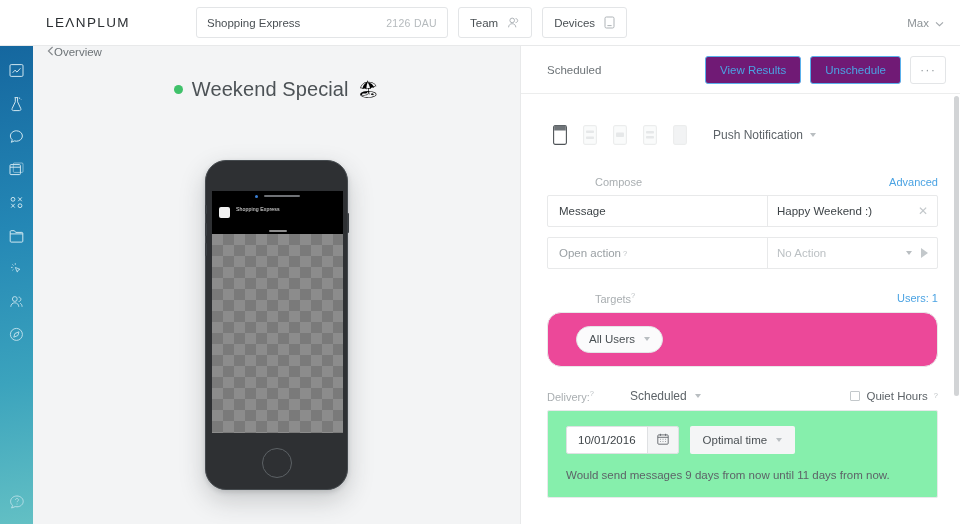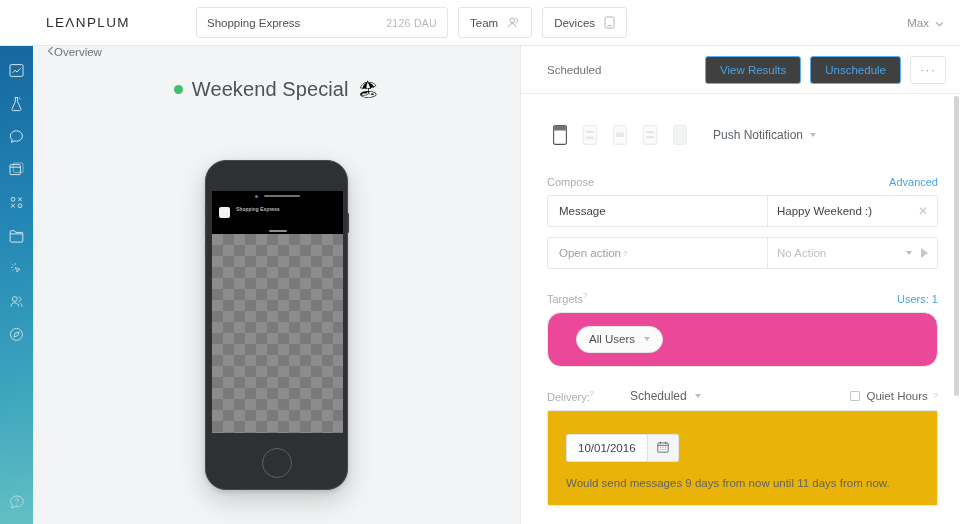--- a/index.html
+++ b/index.html
@@ -129,39 +129,39 @@
     background: #ffffff; border-left: 1px solid #e8e9ea;
   }
   .rp-header {
     height: 48px; border-bottom: 1px solid #eceded;
     display: flex; align-items: center; padding: 0 14px 0 26px;
   }
   .rp-status { font-size: 11.5px; color: #6d7377; }
   .rp-actions { margin-left: auto; display: flex; align-items: center; gap: 9px; }
   .btn-outline {
     height: 28px; padding: 0 14px; border: 1px solid #59b0ec; border-radius: 3px;
-    background: #404040; color: #4ba3e3; font-size: 11.5px; cursor: pointer;
+    background: #701a75; color: #4ba3e3; font-size: 11.5px; cursor: pointer;
     display: flex; align-items: center;
   }
   .btn-dots {
     width: 36px; height: 28px; border: 1px solid #e3e5e7; border-radius: 3px;
     background: #fff; color: #9aa0a4; font-size: 13px; cursor: pointer;
     display: flex; align-items: center; justify-content: center; letter-spacing: 1px;
   }
   .rp-body { position: relative; height: 430px; padding: 26px 22px 0 26px; overflow: hidden; }
 
   .type-row { display: flex; align-items: center; gap: 0; margin-bottom: 26px; }
   .tmpl { width: 30px; height: 30px; display:flex; align-items:center; justify-content:center; cursor:pointer; }
   .tmpl:first-child { margin-left: -2px; }
   .type-label {
     margin-left: 18px; display: flex; align-items: center; gap: 7px;
     font-size: 12px; color: #5d6368; cursor: pointer;
   }
 
-  .sec-label-row { display: flex; align-items: flex-end; justify-content: space-between; margin-bottom: 7px; }
+  .sec-label-row { display: flex; align-items: center; justify-content: space-between; margin-bottom: 7px; margin-left: 48px; }
   .sec-label { font-size: 11px; color: #a9aeb1; }
   .sec-label sup { font-size: 7.5px; color: #bcc1c4; }
   .sec-link { font-size: 11px; color: #4ba3e3; cursor: pointer; }
 
   .field-row {
     height: 32px; border: 1px solid #e8e9ea; border-radius: 2px; background: #fff;
     display: flex; align-items: stretch; margin-bottom: 10px;
   }
   .field-row .lbl {
     flex: none; width: 220px; display: flex; align-items: center; padding-left: 11px;
@@ -189,21 +189,21 @@
   }
 
   .delivery-row { display: flex; align-items: center; margin-bottom: 7px; gap: 28px; }
   .delivery-label { font-size: 11px; color: #a9aeb1; }
   .delivery-label sup { font-size: 7.5px; color: #bcc1c4; }
   .delivery-value { margin-left: 8px; display:flex; align-items:center; gap: 8px; font-size: 12px; color: #5d6368; cursor: pointer; }
   .quiet { margin-left: auto; display: flex; align-items: center; gap: 6px; font-size: 11.5px; color: #5d6368; cursor: pointer; }
   .cbox { width: 10px; height: 10px; border: 1px solid #c3c8cb; border-radius: 1px; background:#fff; }
   .quiet sup { font-size: 7.5px; color: #bcc1c4; }
 
-  .sched-box { border: 1px solid #e8e9ea; border-radius: 2px; background:#eab308; padding: 23px 18px 16px 18px; }
+  .sched-box { border: 1px solid #e8e9ea; border-radius: 2px; background:#86efac; padding: 15px 18px 16px 18px; }
   .sched-controls { display: flex; align-items: center; gap: 11px; margin-bottom: 15px; }
   .date-group { display: flex; align-items: stretch; height: 28px; border: 1px solid #dfe1e3; border-radius: 2px; overflow: hidden; }
   .date-input { display:flex; align-items:center; padding: 0 11px; font-size: 11.5px; color: #3d4347; background: #fff; }
   .date-btn { width: 31px; display:flex; align-items:center; justify-content:center; background:#f4f5f6; border-left: 1px solid #dfe1e3; cursor:pointer; }
   .opt-time { display:flex; align-items:center; gap: 9px; height:28px; padding: 0 13px; background:#f4f5f6; border-radius:2px; font-size: 11.5px; color:#4a5054; cursor:pointer; }
   .sched-note { font-size: 11.5px; color: #5d6368; }
 
   .scroll-track { position: absolute; right: 0px; top: 48px; width: 7px; height: 430px; background: #fff; }
   .scroll-thumb { position: absolute; right: 1px; top: 50px; width: 5px; height: 300px; background: #d2d4d6; border-radius: 3px; cursor: pointer; }
 </style>
@@ -525,20 +525,24 @@
                   <line x1="3" y1="6.3" x2="3.6" y2="6.3"></line>
                   <line x1="5.7" y1="6.3" x2="6.3" y2="6.3"></line>
                   <line x1="8.4" y1="6.3" x2="9" y2="6.3"></line>
                   <line x1="3" y1="8.5" x2="3.6" y2="8.5"></line>
                   <line x1="5.7" y1="8.5" x2="6.3" y2="8.5"></line>
                   <line x1="8.4" y1="8.5" x2="9" y2="8.5"></line>
                 </svg>
               </span>
             </div>
           </div>
+          <div class="opt-time">
+            <span>Optimal time</span>
+            <span class="caret"></span>
+          </div>
         </div>
         <div class="sched-note">Would send messages 9 days from now until 11 days from now.</div>
       </div>
 
     </div>
 
     <div class="scroll-track"></div>
     <div class="scroll-thumb"></div>
   </div>
 

